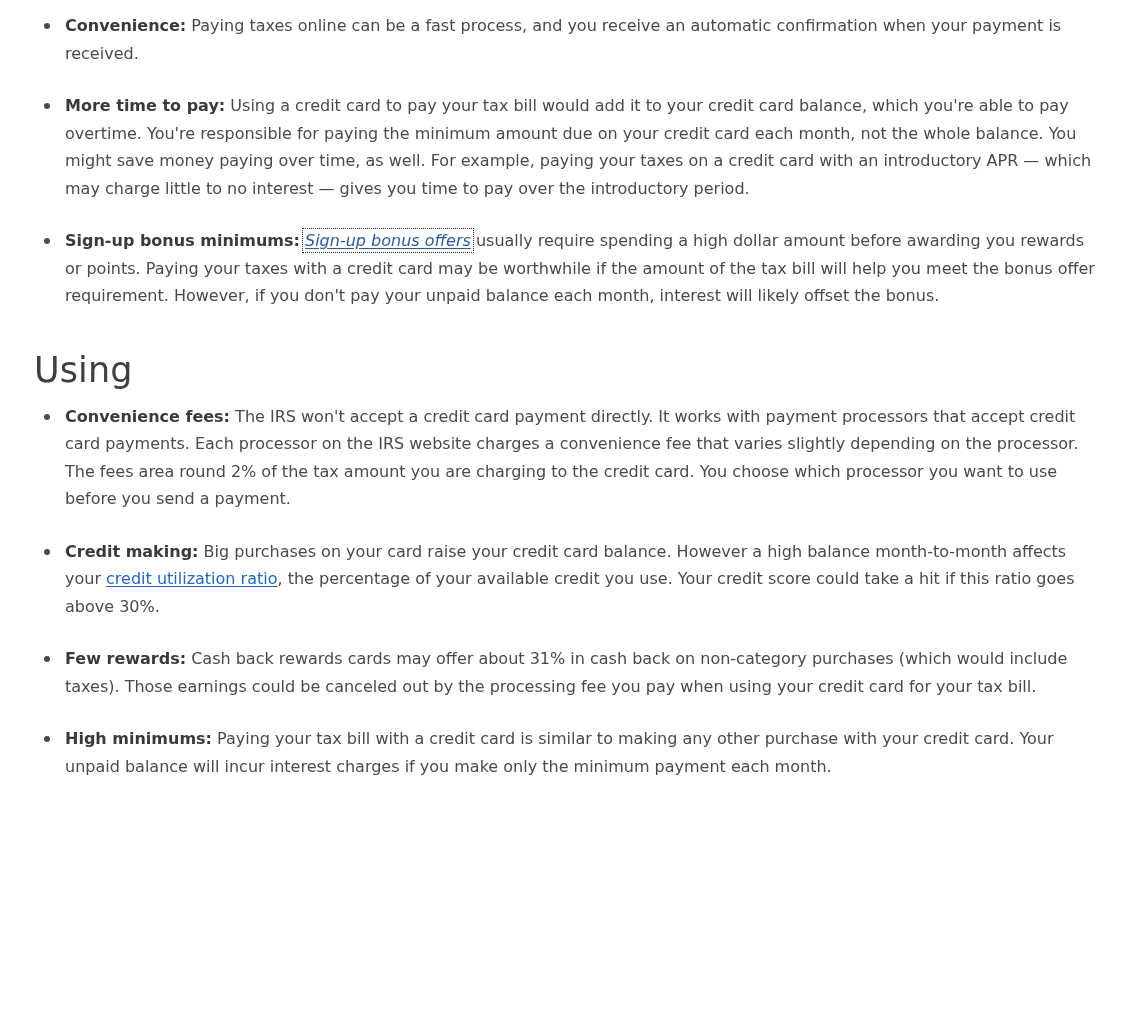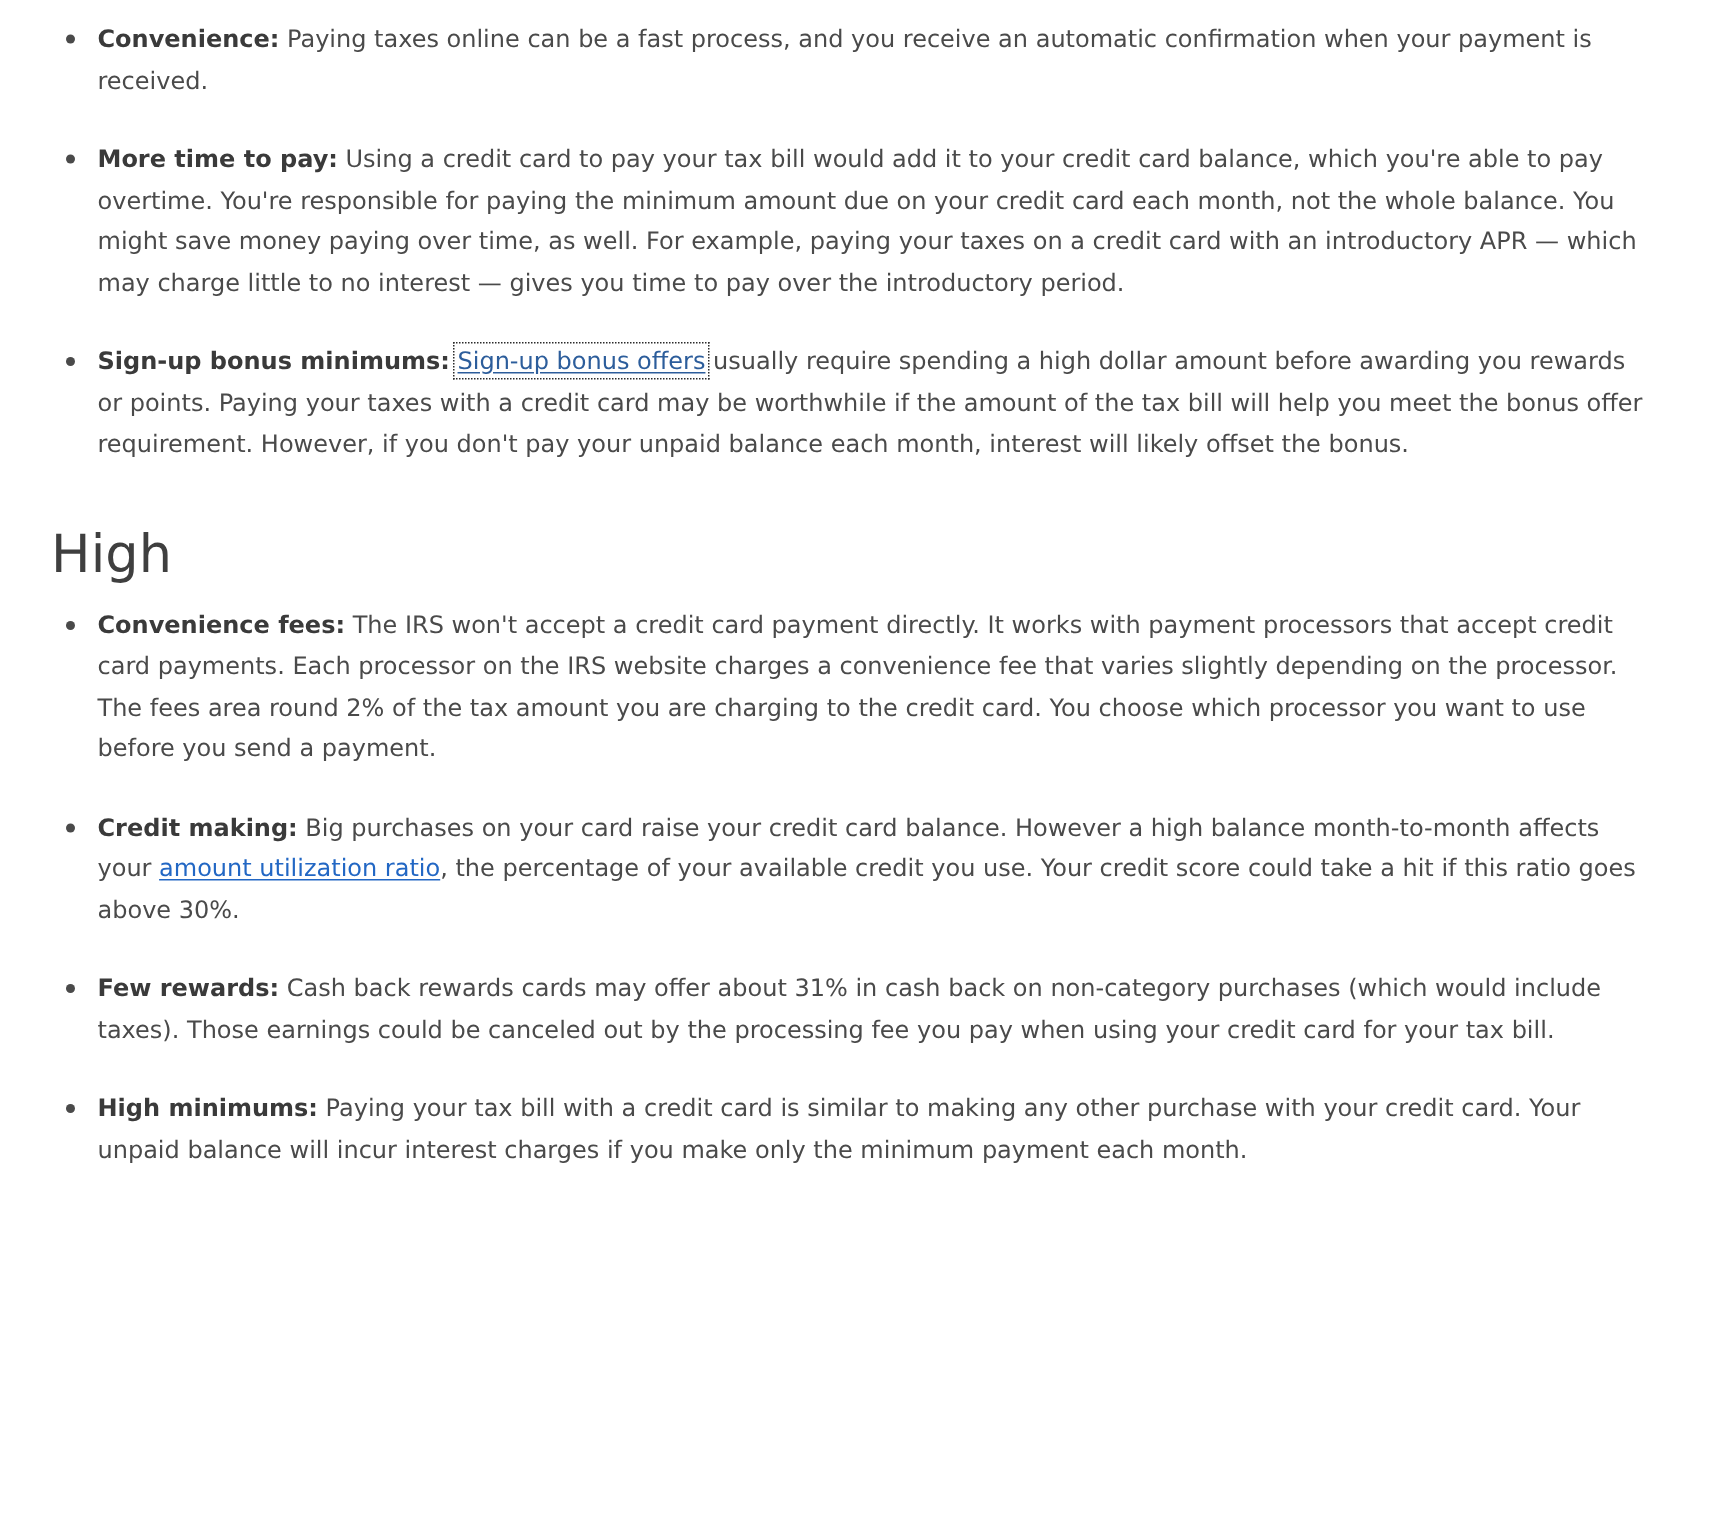--- a/index.html
+++ b/index.html
@@ -66,37 +66,38 @@
     color: #2c5d9b;
     text-decoration: underline;
     text-underline-offset: 2px;
   }
   a.inline-link.bright {
     color: #2267c4;
   }
   a.inline-link.focused {
     outline: 1px dotted #2b2b2b;
     outline-offset: 2px;
+    font-style: italic;
   }
 </style>
 </head>
 <body>
 
 <div class="page">
   <div id="sections-root">
       <section class="section">
         <ul class="bullets">
           <li><span class="lead">Convenience:</span><span> Paying taxes online can be a fast process, and you receive an automatic confirmation when your payment is received.</span></li>
           <li><span class="lead">More time to pay:</span><span> Using a credit card to pay your tax bill would add it to your credit card balance, which you're able to pay overtime. You're responsible for paying the minimum amount due on your credit card each month, not the whole balance. You might save money paying over time, as well. For example, paying your taxes on a credit card with an introductory APR — which may charge little to no interest — gives you time to pay over the introductory period.</span></li>
           <li><span class="lead">Sign-up bonus minimums:</span><span> </span><a class="inline-link focused" href="#">Sign-up bonus offers</a><span> usually require spending a high dollar amount before awarding you rewards or points. Paying your taxes with a credit card may be worthwhile if the amount of the tax bill will help you meet the bonus offer requirement. However, if you don't pay your unpaid balance each month, interest will likely offset the bonus.</span></li>
         </ul>
       </section>
       <section class="section">
-        <h2 class="section-heading">High</h2>
+        <h2 class="section-heading">Using</h2>
         <ul class="bullets">
           <li><span class="lead">Convenience fees:</span><span> The IRS won't accept a credit card payment directly. It works with payment processors that accept credit card payments. Each processor on the IRS website charges a convenience fee that varies slightly depending on the processor. The fees area round 2% of the tax amount you are charging to the credit card. You choose which processor you want to use before you send a payment.</span></li>
-          <li><span class="lead">Credit making:</span><span> Big purchases on your card raise your credit card balance. However a high balance month-to-month affects your </span><a class="inline-link bright" href="#">amount utilization ratio</a><span>, the percentage of your available credit you use. Your credit score could take a hit if this ratio goes above 30%.</span></li>
+          <li><span class="lead">Credit making:</span><span> Big purchases on your card raise your credit card balance. However a high balance month-to-month affects your </span><a class="inline-link bright" href="#">credit utilization ratio</a><span>, the percentage of your available credit you use. Your credit score could take a hit if this ratio goes above 30%.</span></li>
           <li><span class="lead">Few rewards:</span><span> Cash back rewards cards may offer about 31% in cash back on non-category purchases (which would include taxes). Those earnings could be canceled out by the processing fee you pay when using your credit card for your tax bill.</span></li>
           <li><span class="lead">High minimums:</span><span> Paying your tax bill with a credit card is similar to making any other purchase with your credit card. Your unpaid balance will incur interest charges if you make only the minimum payment each month.</span></li>
         </ul>
       </section>
     </div>
 </div>
 
 </body></html>

